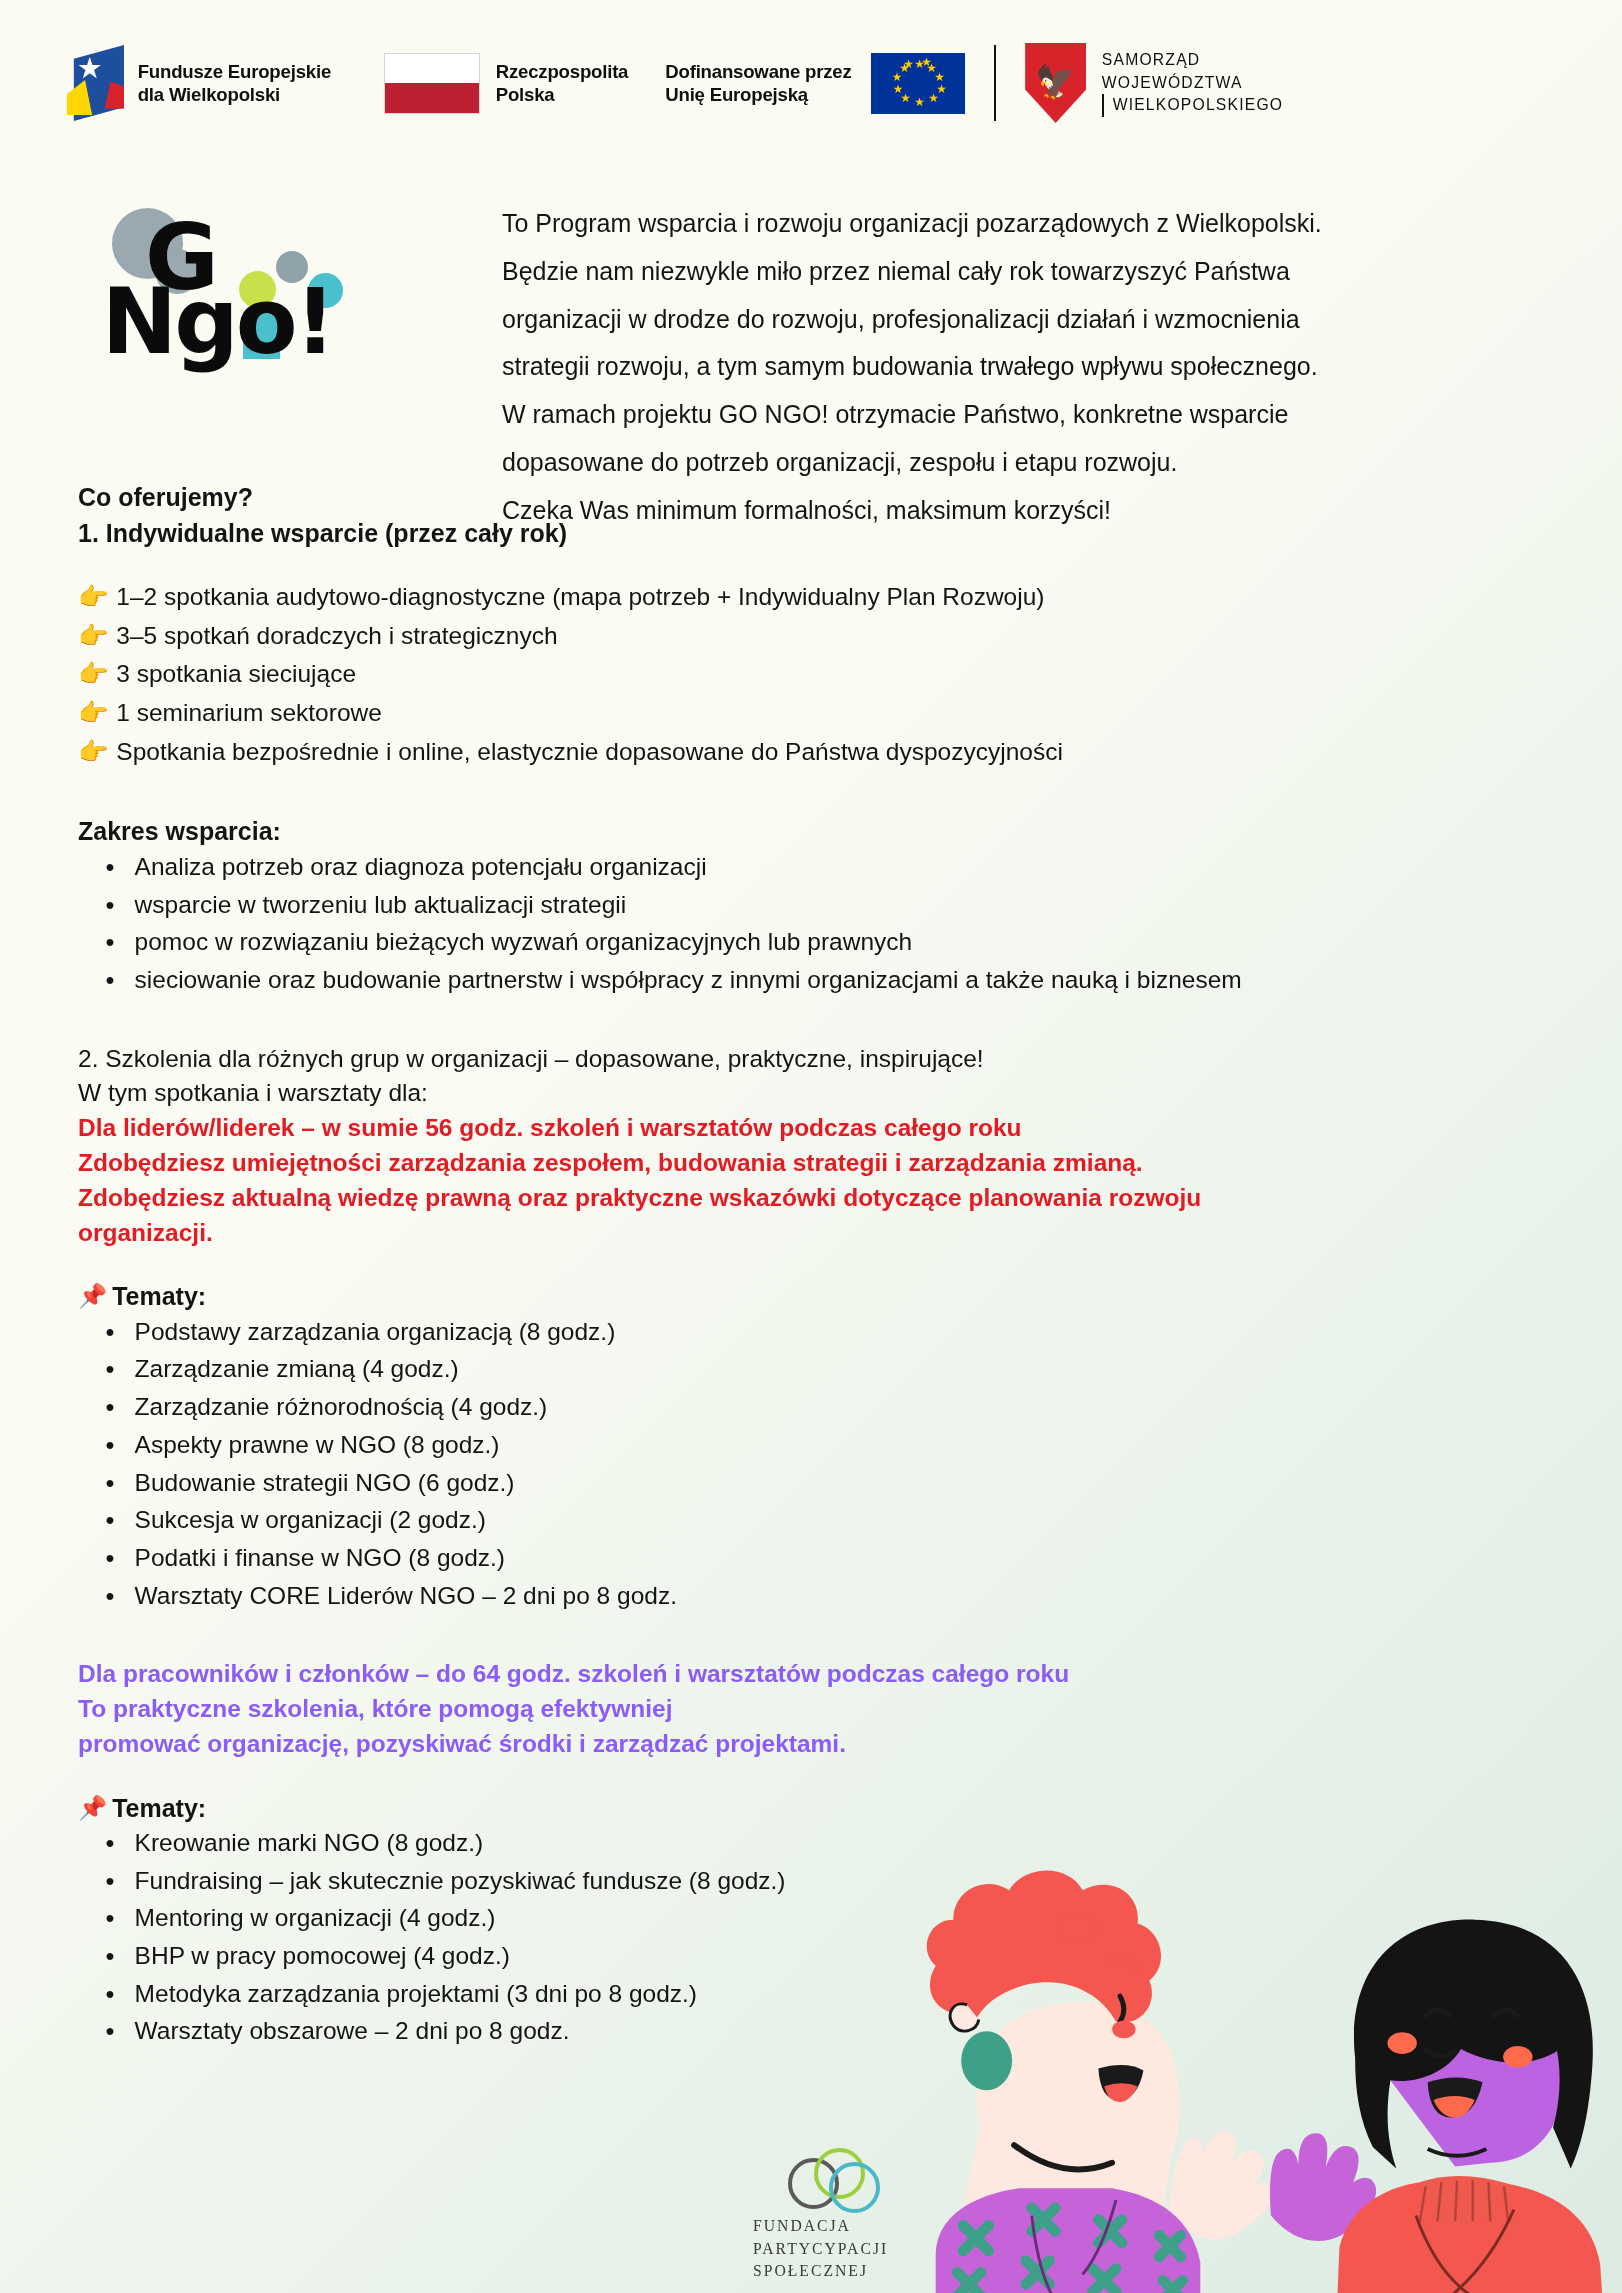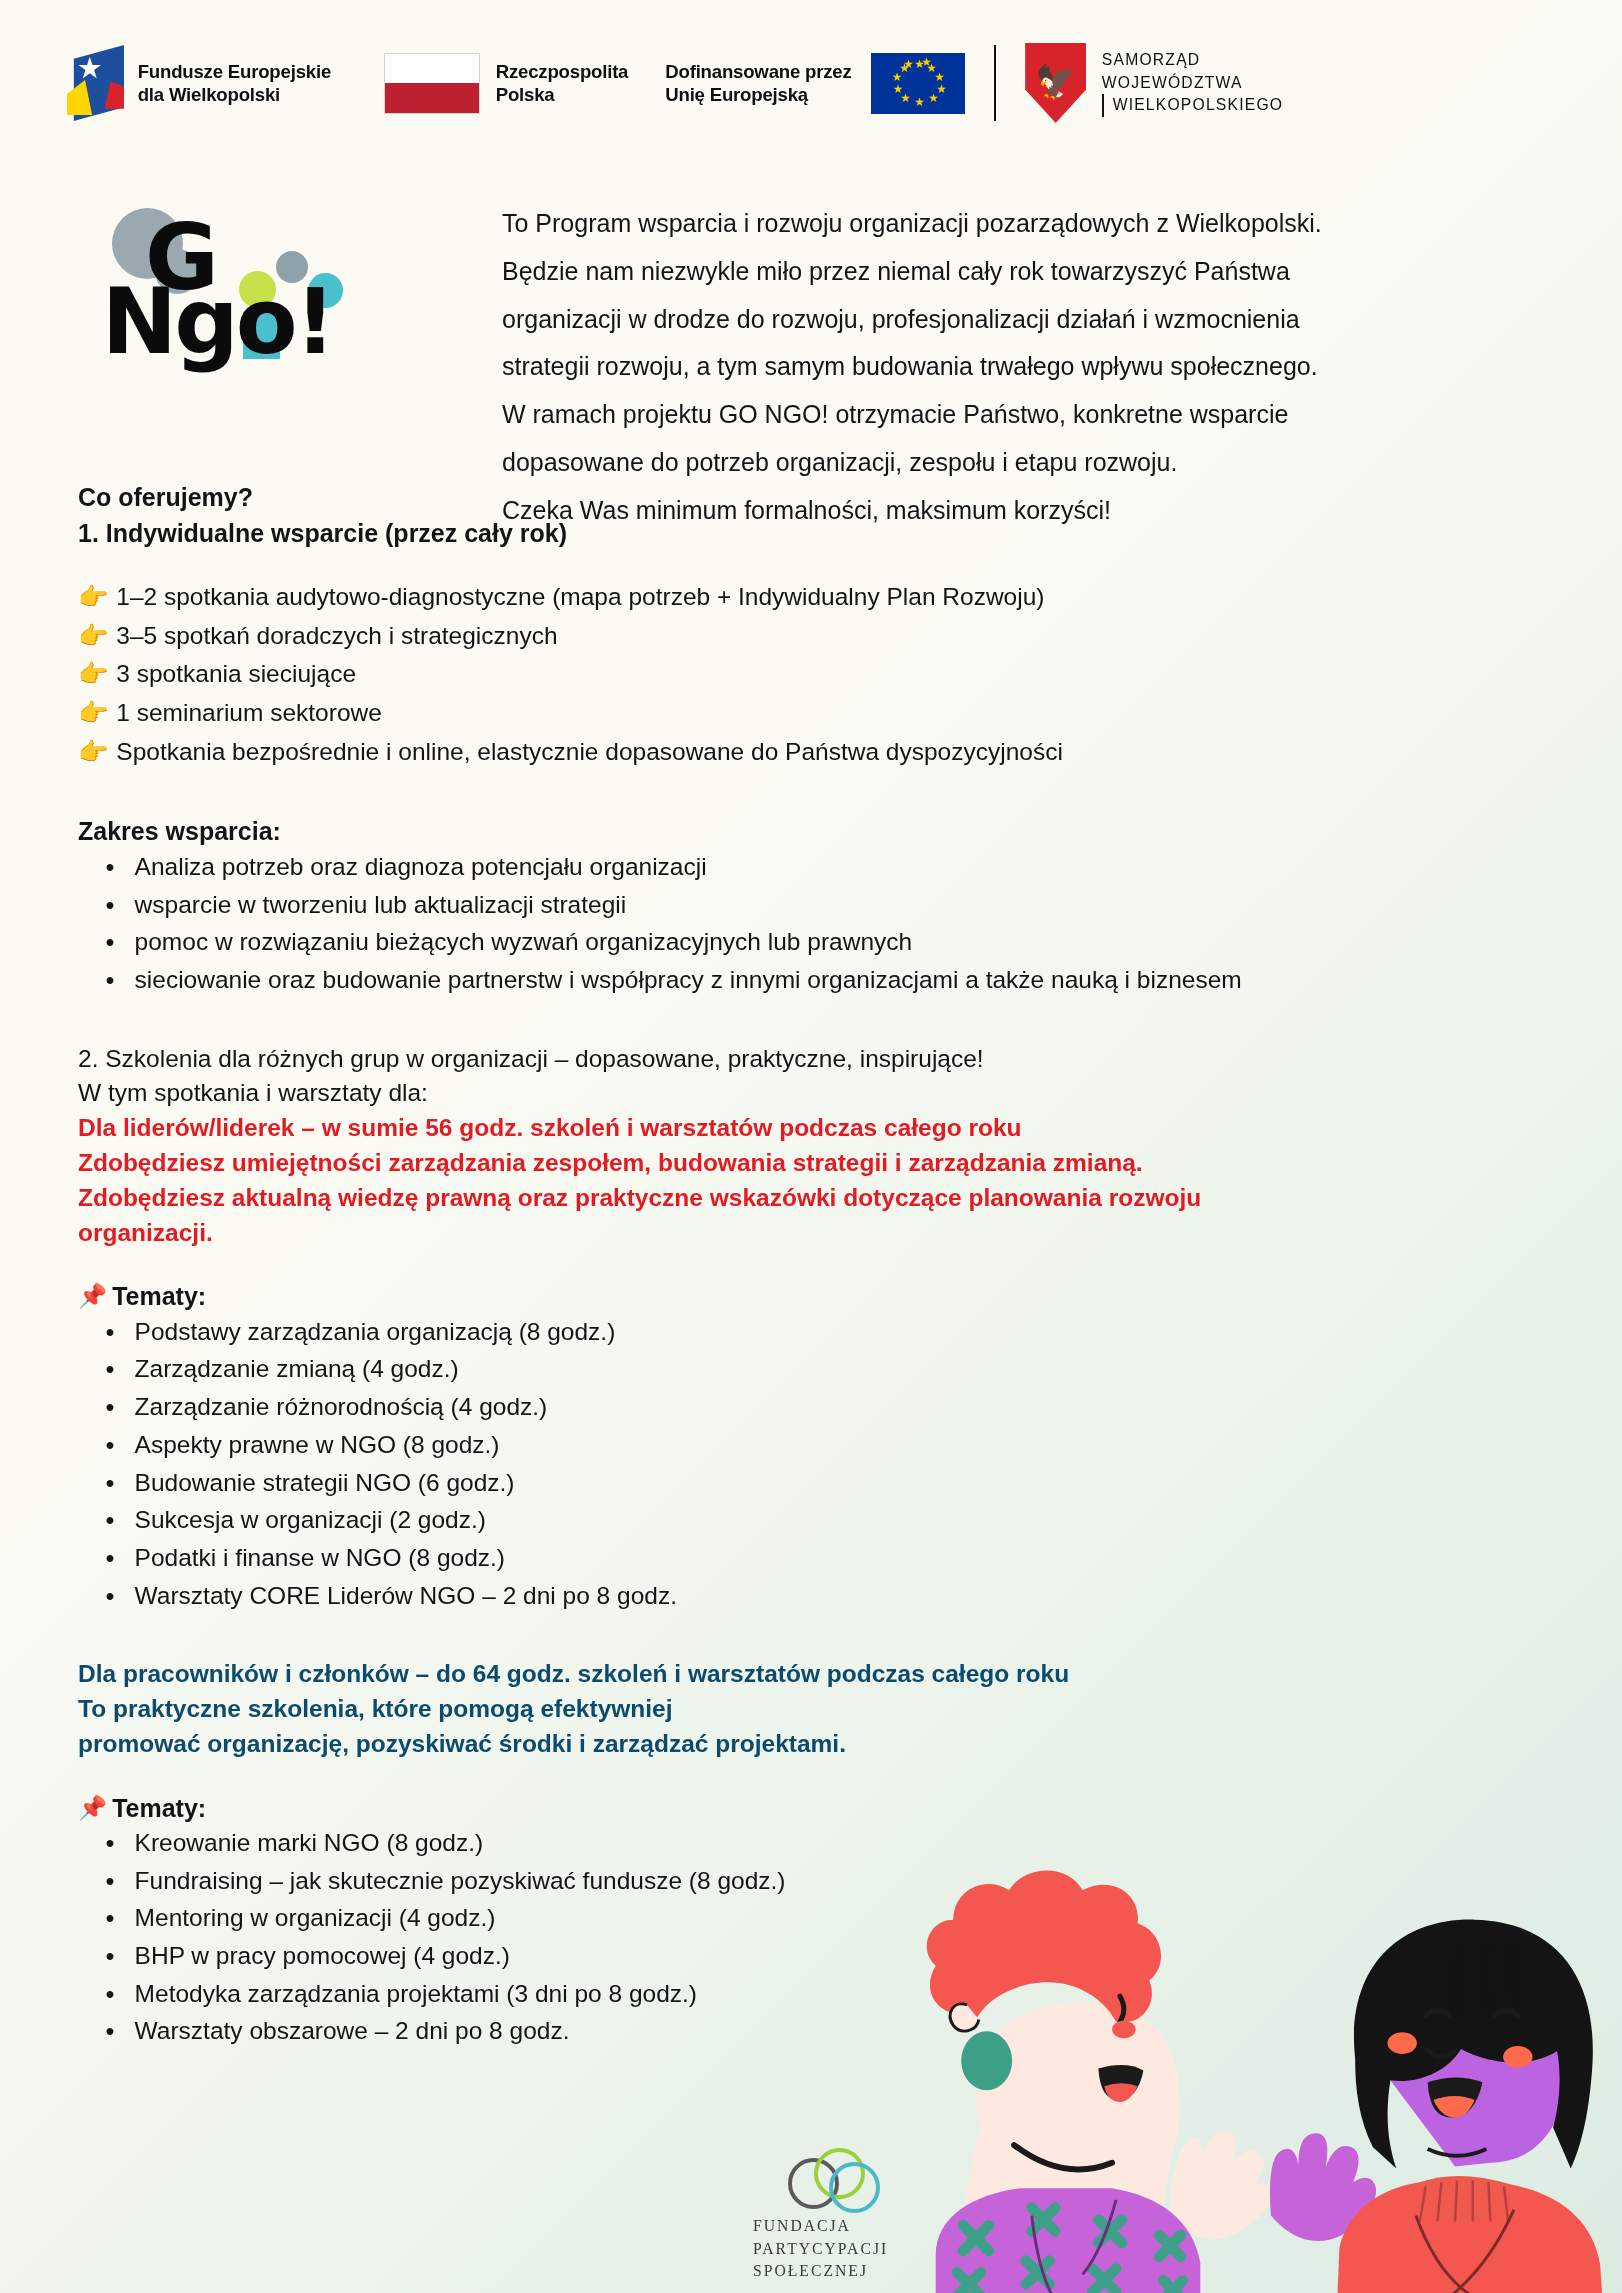--- a/index.html
+++ b/index.html
@@ -155,21 +155,21 @@
 
   .dot-list { list-style: none; padding-left: 19.6px; }
   .dot-list li {
     position: relative; padding-left: 37px; margin-bottom: 2.9px; line-height: 1.42;
   }
   .dot-list li::before {
     content: "•"; position: absolute; left: 7.8px; top: -1px; font-size: 25.5px;
   }
 
   .red { color: #e31b23; font-weight: 700; }
-  .blue { color: #0c4a6e; font-weight: 700; }
+  .blue { color: #8b5cf6; font-weight: 700; }
   .section-head { font-weight: 400; }
   .pin { color: #e23b3b; font-size: 23.5px; margin-right: 4.9px; }
   .tematy { font-weight: 700; font-size: 25px; display: flex; align-items: center; }
 
   
   .fps {
     position: absolute; left: 753px; top: 2148px;
     width: 196px; text-align: left;
   }
   .fps .rings { position: relative; height: 61px; margin-bottom: 5.9px; }

